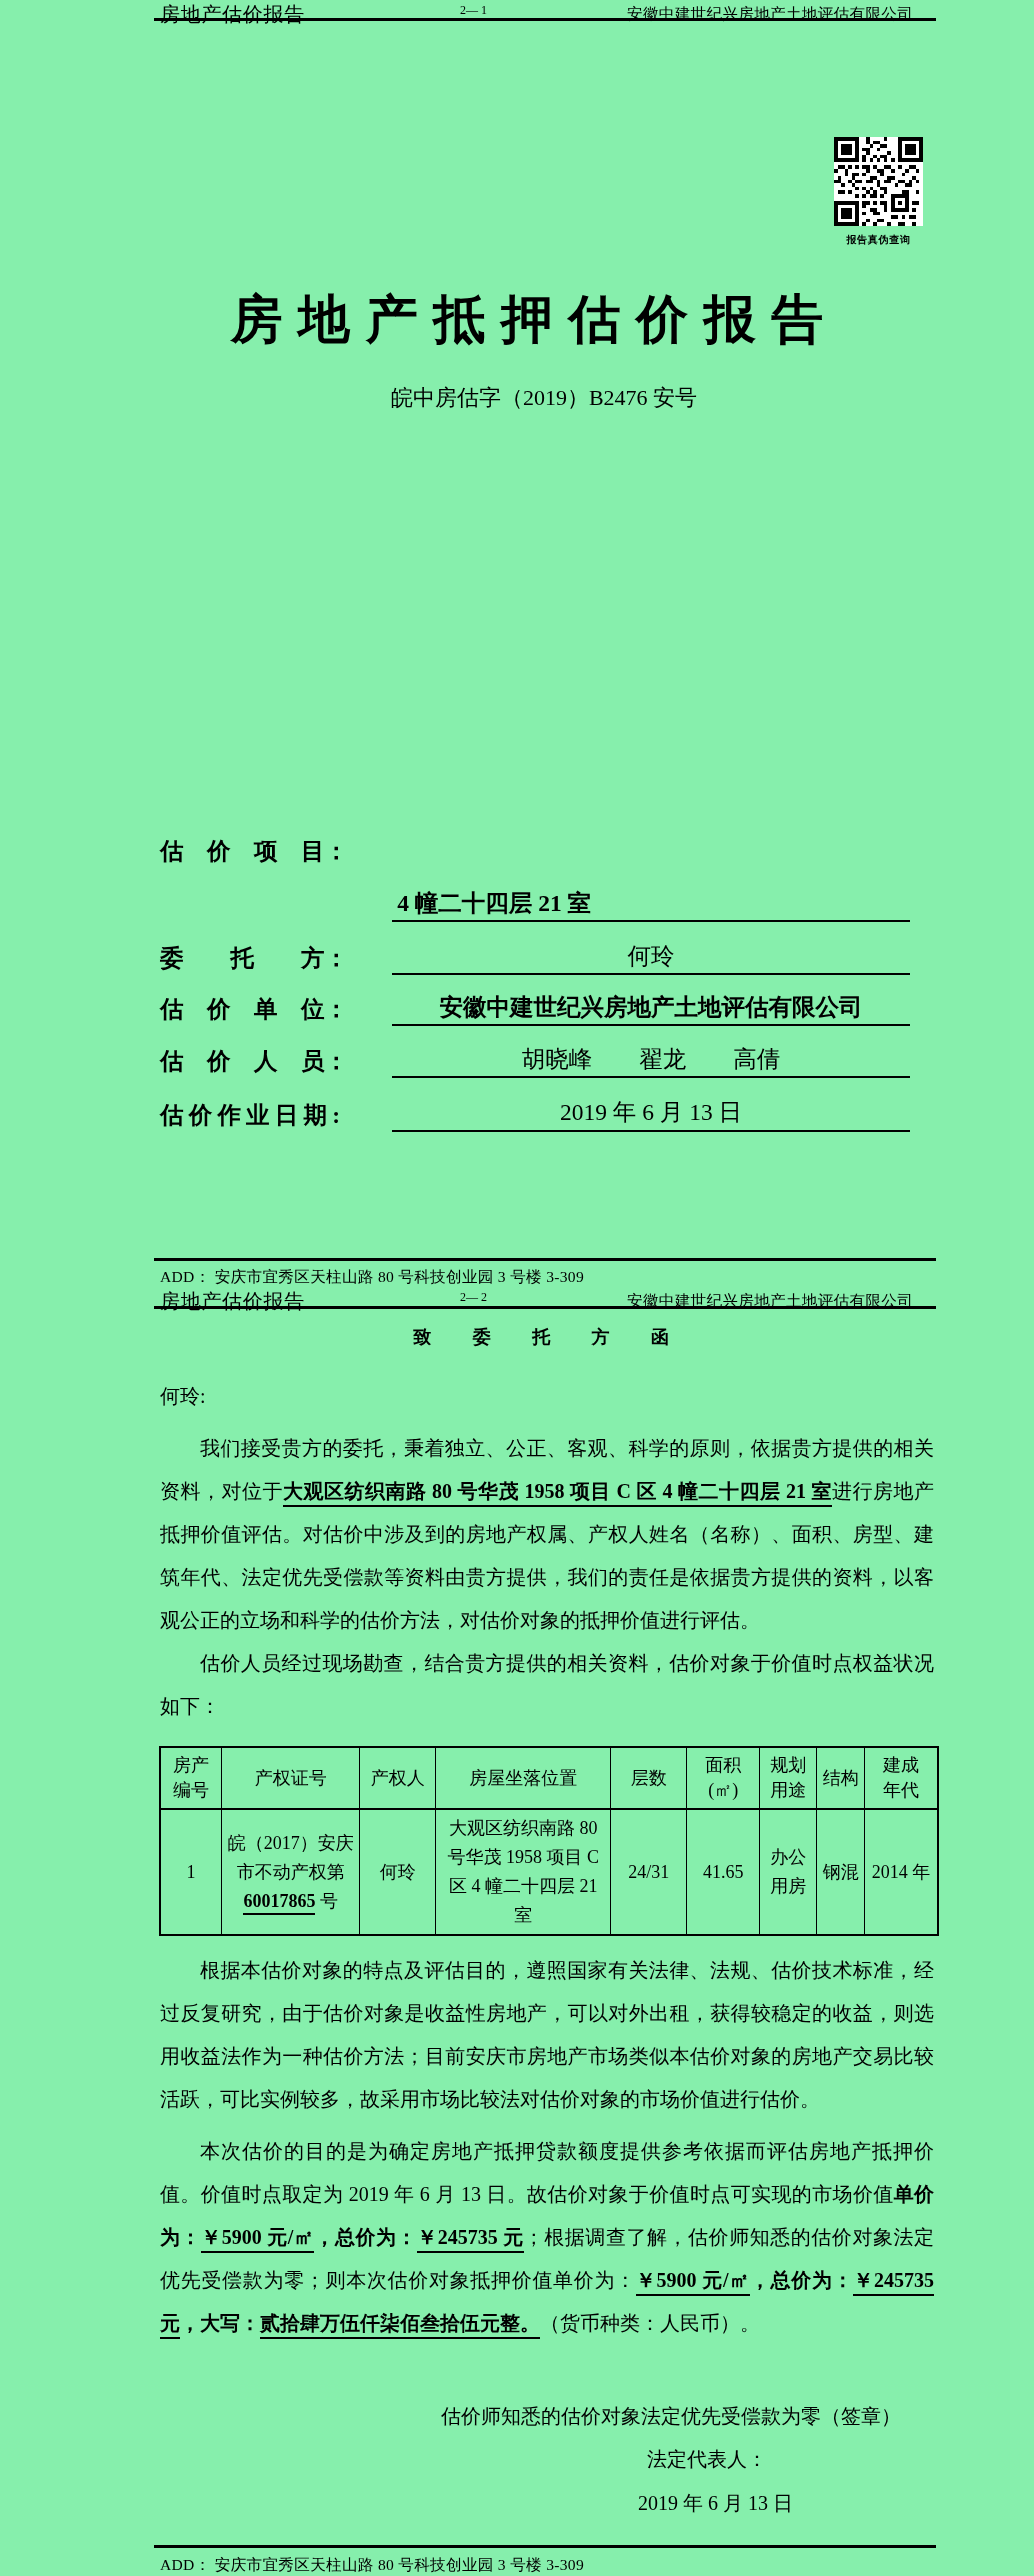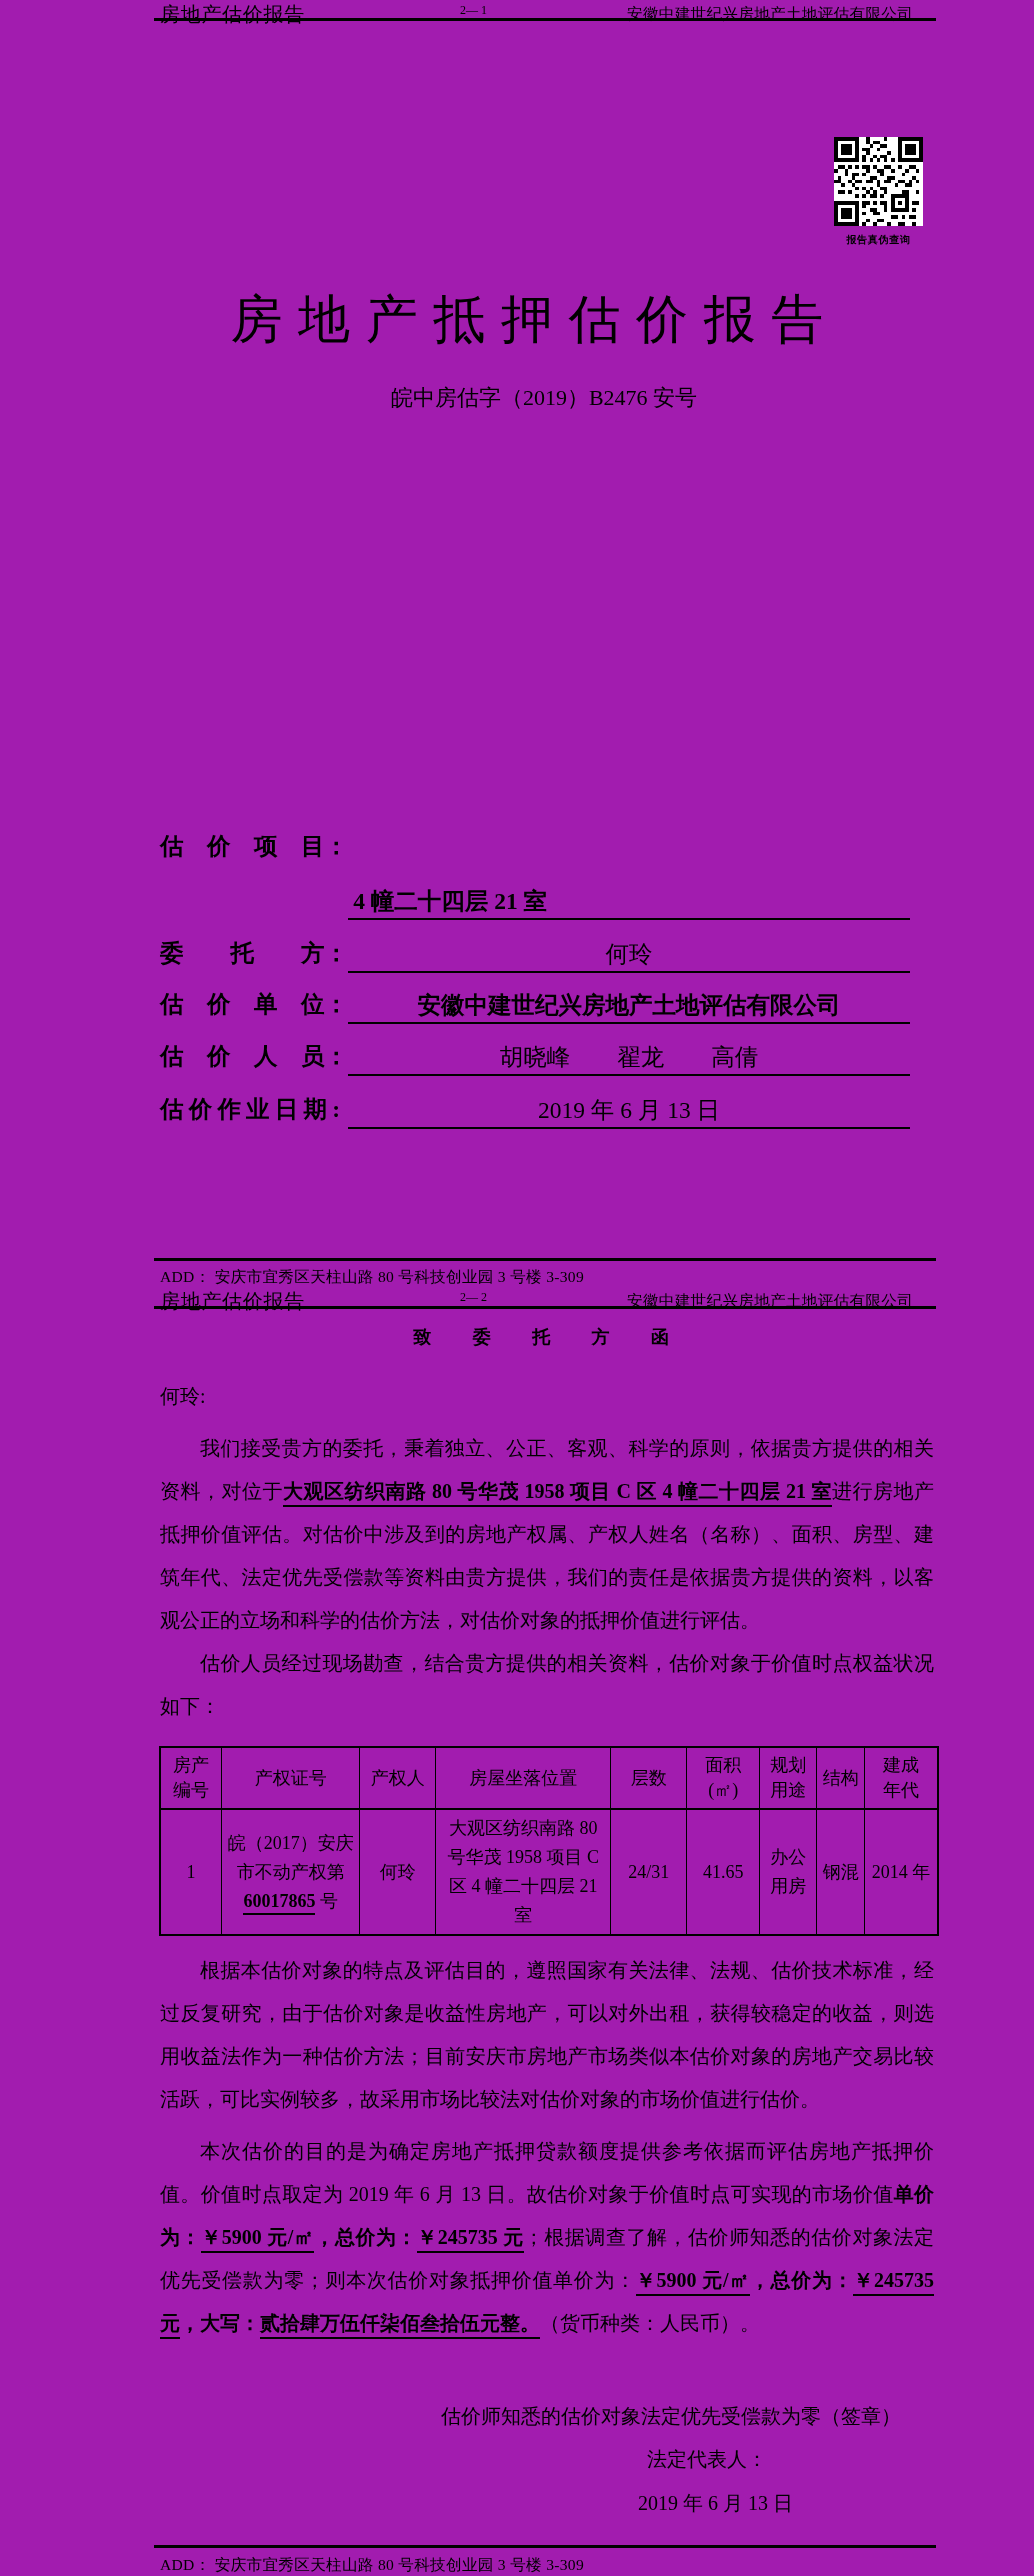--- a/index.html
+++ b/index.html
@@ -1,44 +1,44 @@
 <!DOCTYPE html>
 <html style="font-size:10.4px"><head>
 <meta charset="utf-8">
 <style>
   html,body{margin:0;padding:0;background:#888;}
   .page{
     position:relative;
     width:1034px;height:2576px;
     margin:0 auto;
-    background:#a21caf;
+    background:#86efac;
     font-family:"Liberation Serif", serif;
     color:#000;
     overflow:hidden;
   }
   .abs{position:absolute;}
   
   .run-left{font-size:20px;letter-spacing:0.7px;}
   .run-center{font-size:12px;}
   .run-right{font-size:15.6px;letter-spacing:0.3px;}
   .rule{position:absolute;left:154px;width:782px;height:3.3px;background:#000;}
   .addr{font-size:15.6px;letter-spacing:0.3px;}
   
   .cover-title{
     left:117px;top:285px;width:821px;
-    text-align:center;font-size:52px;font-weight:normal;
+    text-align:center;font-size:52px;font-weight:bold;
     letter-spacing:1.3px;white-space:nowrap;
   }
   .report-no{left:156px;top:383px;width:776px;text-align:center;font-size:22px;}
   .qr-wrap{left:834px;top:134px;width:89px;}
   .qr-wrap svg{display:block;width:89px;height:95px;}
   .qr-caption{position:absolute;left:-6.5px;top:99px;width:102px;text-align:center;
     font-size:10px;font-weight:bold;letter-spacing:0.7px;}
   
-  .frow{position:absolute;left:160px;width:750px;display:flex;align-items:flex-start;}
+  .frow{position:absolute;left:160px;width:750px;display:flex;align-items:center;gap:44px;}
   .flabel{flex:0 0 188px;font-size:23.5px;font-weight:bold;white-space:pre;line-height:1.1;}
   .flabel.ls{letter-spacing:5.2px;}
   .fval{flex:1 1 auto;border-bottom:2px solid #000;font-size:23.5px;
     padding-bottom:3.3px;line-height:1.15;white-space:pre;}
   .fval.left{text-align:left;padding-left:5.2px;}
   .fval.center{text-align:center;}
   .bold{font-weight:bold;}
   
   .p2content{position:absolute;left:160px;top:1325px;width:774px;}
   .letter-title{text-align:center;font-size:18px;font-weight:bold;letter-spacing:11.7px;margin:0;}

